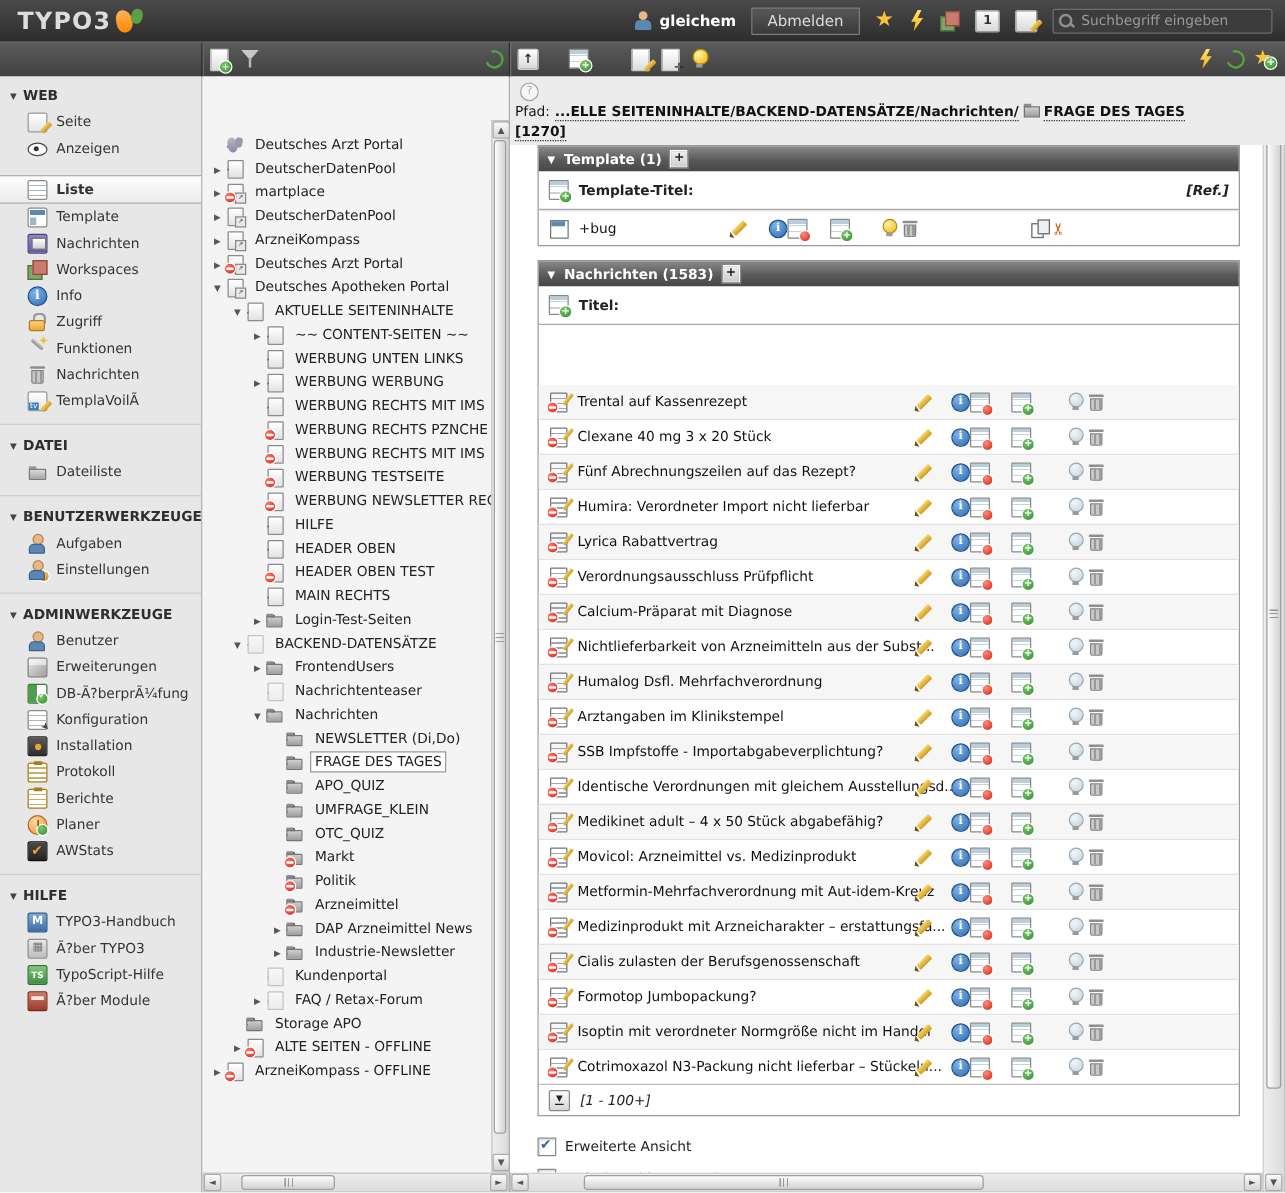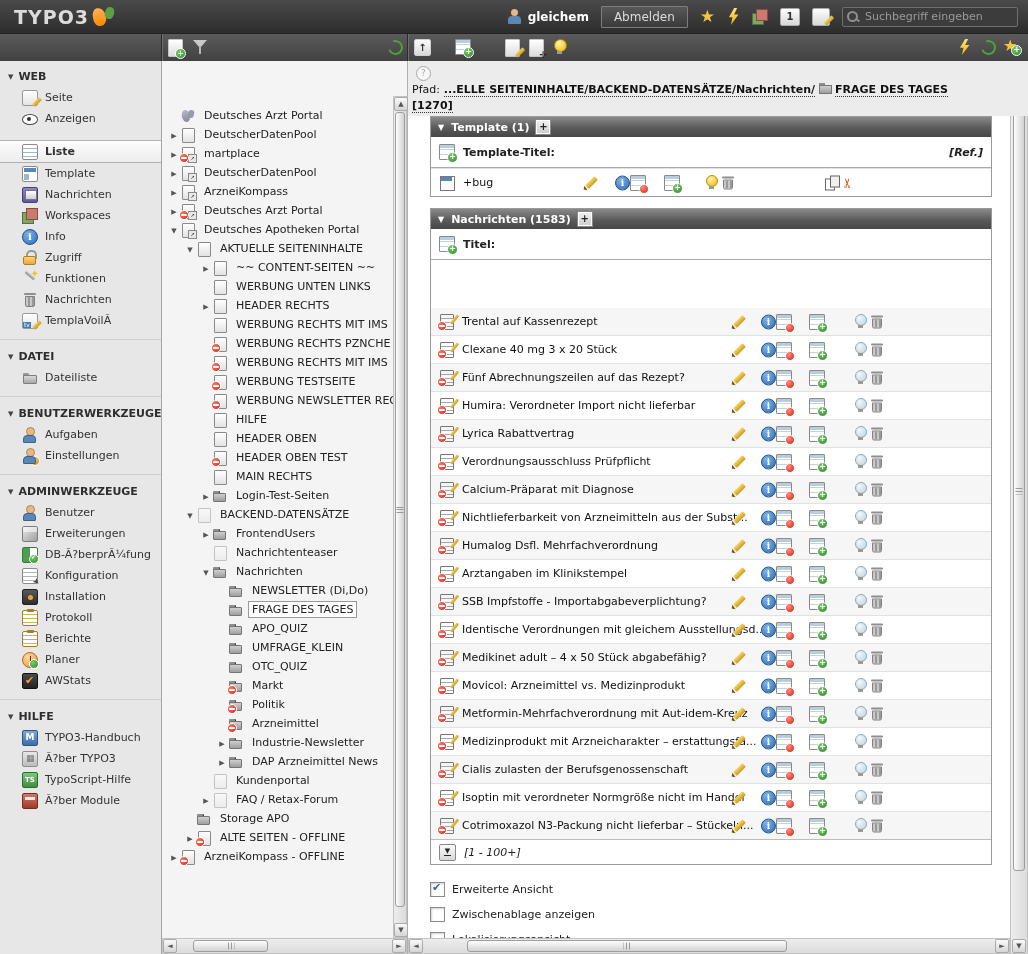--- a/index.html
+++ b/index.html
@@ -533,21 +533,21 @@
 
       <div class="tnode d3 pg">
         <span class="arr"></span>
         <span class="ticon"><span class="ov"></span><i>↗</i></span>
         <span class="tlbl">WERBUNG UNTEN LINKS</span>
       </div>
 
       <div class="tnode d3 pg ac">
         <span class="arr"></span>
         <span class="ticon"><span class="ov"></span><i>↗</i></span>
-        <span class="tlbl">HEADER RECHTS</span>
+        <span class="tlbl">WERBUNG WERBUNG</span>
       </div>
 
       <div class="tnode d3 pg">
         <span class="arr"></span>
         <span class="ticon"><span class="ov"></span><i>↗</i></span>
         <span class="tlbl">WERBUNG RECHTS MIT IMS</span>
       </div>
 
       <div class="tnode d3 pg hid">
         <span class="arr"></span>
@@ -671,27 +671,27 @@
 
       <div class="tnode d4 fold hid">
         <span class="arr"></span>
         <span class="ticon"><span class="ov"></span><i>↗</i></span>
         <span class="tlbl">Arzneimittel</span>
       </div>
 
       <div class="tnode d4 fold ac">
         <span class="arr"></span>
         <span class="ticon"><span class="ov"></span><i>↗</i></span>
+        <span class="tlbl">DAP Arzneimittel News</span>
+      </div>
+
+      <div class="tnode d4 fold ac">
+        <span class="arr"></span>
+        <span class="ticon"><span class="ov"></span><i>↗</i></span>
         <span class="tlbl">Industrie-Newsletter</span>
-      </div>
-
-      <div class="tnode d4 fold ac">
-        <span class="arr"></span>
-        <span class="ticon"><span class="ov"></span><i>↗</i></span>
-        <span class="tlbl">DAP Arzneimittel News</span>
       </div>
 
       <div class="tnode d3 pg fade">
         <span class="arr"></span>
         <span class="ticon"><span class="ov"></span><i>↗</i></span>
         <span class="tlbl">Kundenportal</span>
       </div>
 
       <div class="tnode d3 pg fade ac">
         <span class="arr"></span>
@@ -998,20 +998,32 @@
             </span>
             <span class="rtitle">Cialis zulasten der Berufsgenossenschaft</span>
             <span class="ci i-pen" style="left:300px"></span>
             <span class="ci i-info" style="left:330px"></span>
             <span class="ci i-tbl clock" style="left:345px"></span>
             <span class="ci i-tbl plus" style="left:378px"></span>
             <span class="ci i-bulb gray" style="left:424px"></span>
             <span class="ci i-trash" style="left:440px"></span>
           </div>
 
+          <div class="prow">
+            <span class="rico">
+              <span class="ov"></span>
+            </span>
+            <span class="rtitle">Formotop Jumbopackung?</span>
+            <span class="ci i-pen" style="left:300px"></span>
+            <span class="ci i-info" style="left:330px"></span>
+            <span class="ci i-tbl clock" style="left:345px"></span>
+            <span class="ci i-tbl plus" style="left:378px"></span>
+            <span class="ci i-bulb gray" style="left:424px"></span>
+            <span class="ci i-trash" style="left:440px"></span>
+          </div>
 
           <div class="prow">
             <span class="rico">
               <span class="ov"></span>
             </span>
             <span class="rtitle">Isoptin mit verordneter Normgröße nicht im Handel</span>
             <span class="ci i-pen" style="left:300px"></span>
             <span class="ci i-info" style="left:330px"></span>
             <span class="ci i-tbl clock" style="left:345px"></span>
             <span class="ci i-tbl plus" style="left:378px"></span>

